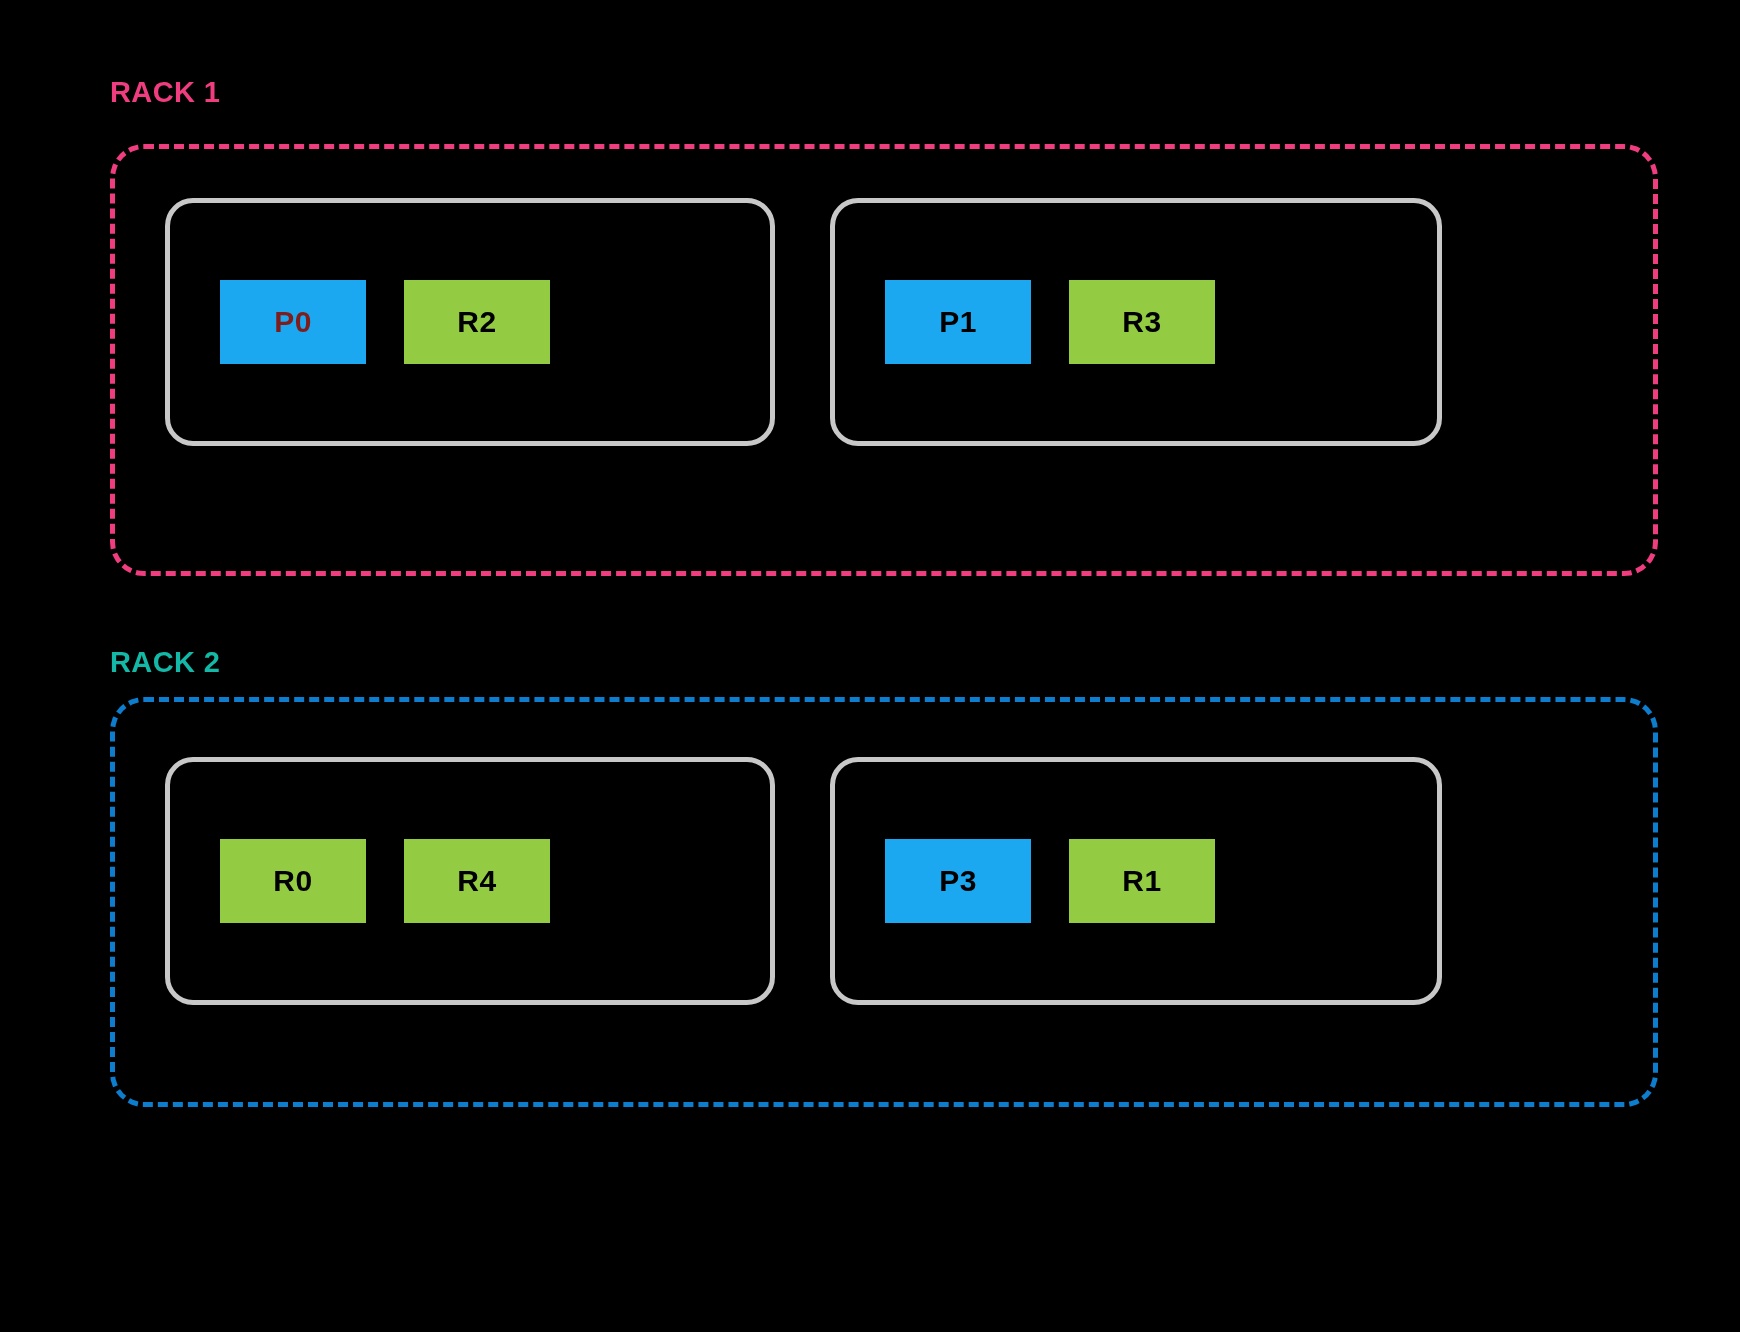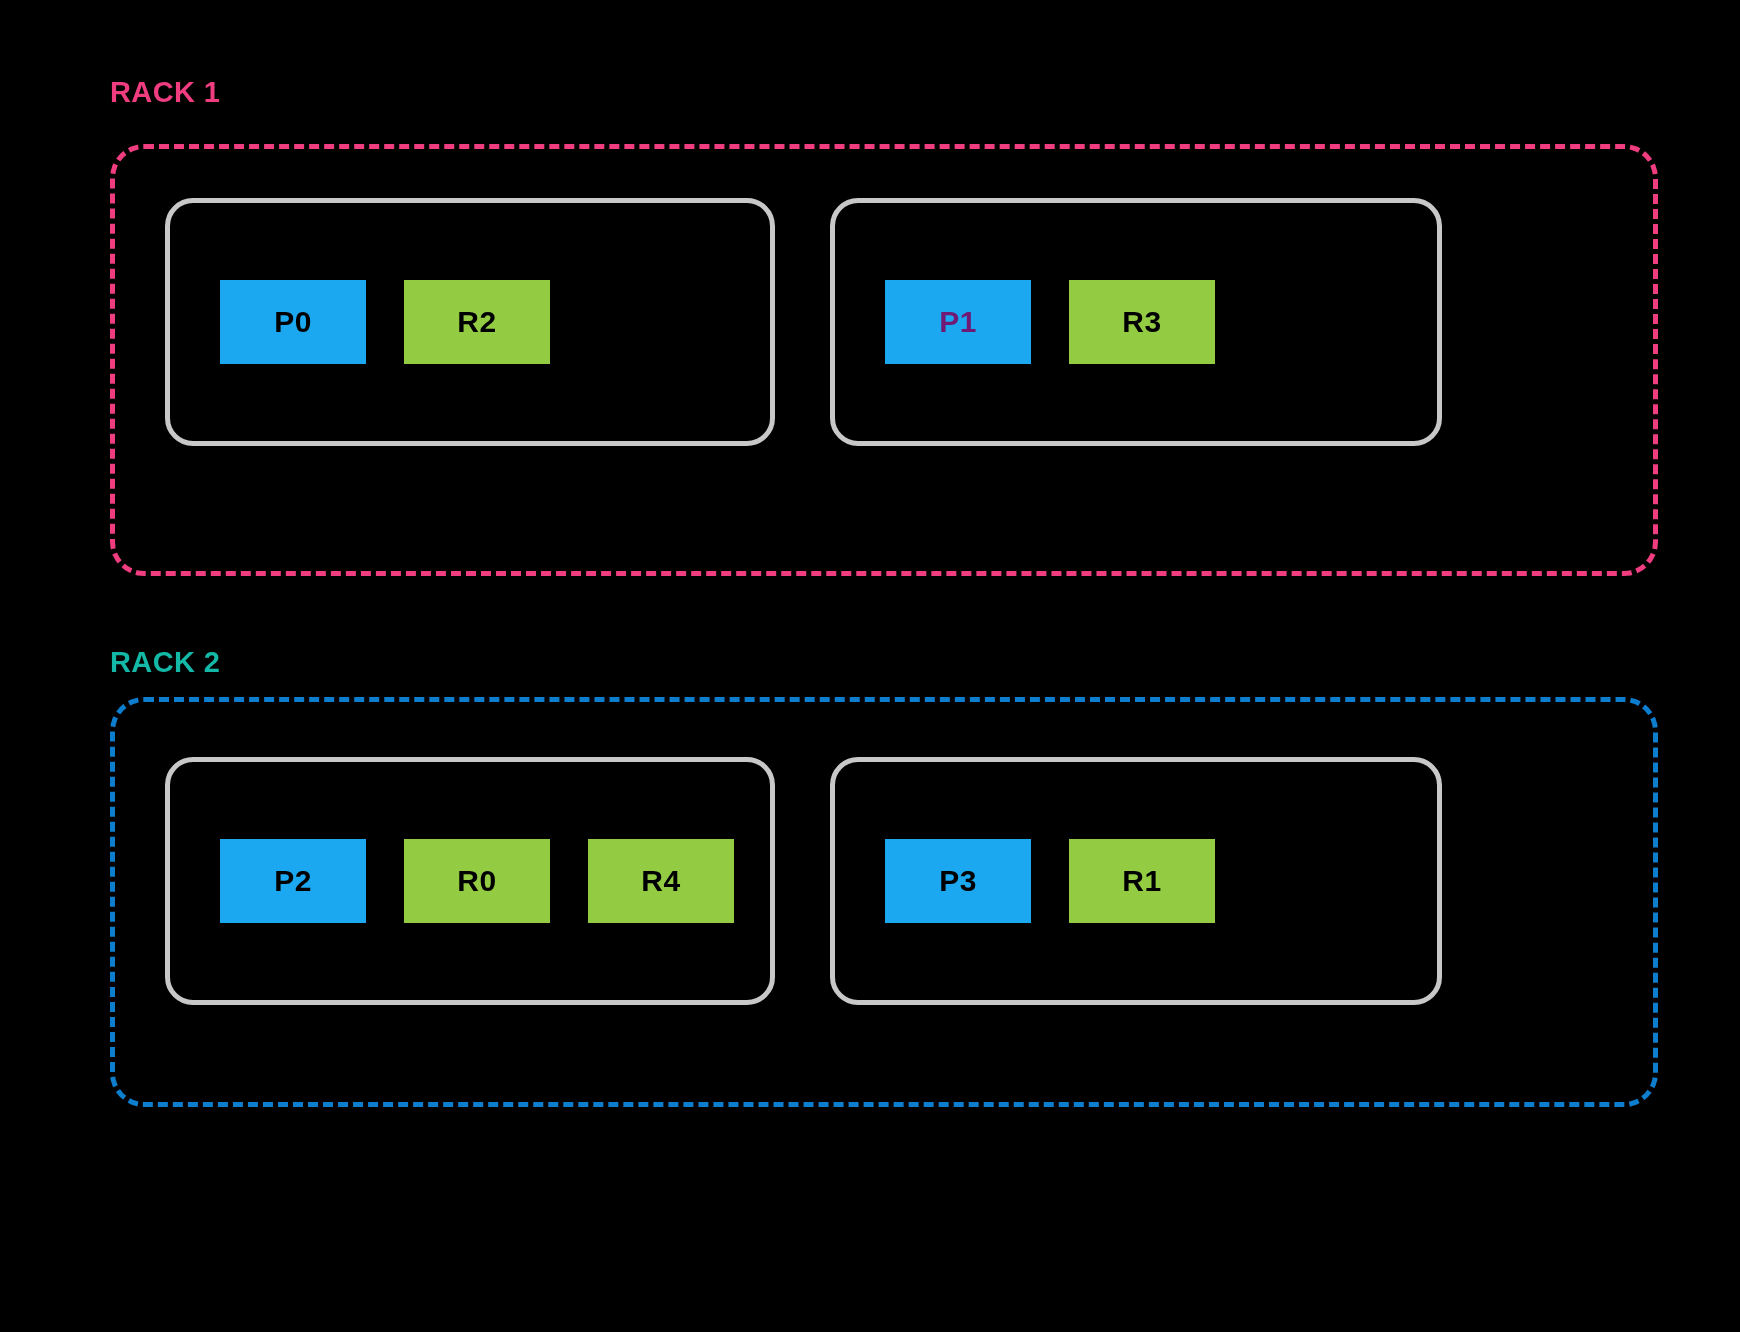--- a/index.html
+++ b/index.html
@@ -87,37 +87,36 @@
 </style>
 </head>
 <body>
 
 <div class="canvas" id="canvas" style="background: rgb(0, 0, 0);">
     <div class="rack-group" style="left: 0px; top: 0px;">
       <div class="rack-label" style="left: 110px; top: 78px; color: rgb(239, 61, 128);">RACK 1</div>
       <div class="rack-container" style="left: 110px; top: 144px; width: 1548px; height: 432px; border-color: rgb(239, 61, 128);"></div>
       <div class="node-box" style="left: 165px; top: 198px; width: 610px; height: 248px; border-color: rgb(200, 200, 200);">
         <div class="node-inner">
-          <div class="unit partition" style="background: rgb(27, 168, 240); color: #000000;">P0</div>
+          <div class="unit partition" style="background: rgb(27, 168, 240); color: #7f1d1d;">P0</div>
           <div class="unit replica" style="background: rgb(147, 204, 66); color: rgb(0, 0, 0);">R2</div>
         </div>
       </div>
       <div class="node-box" style="left: 830px; top: 198px; width: 612px; height: 248px; border-color: rgb(200, 200, 200);">
         <div class="node-inner">
-          <div class="unit partition" style="background: rgb(27, 168, 240); color: #701a75;">P1</div>
+          <div class="unit partition" style="background: rgb(27, 168, 240); color: #000000;">P1</div>
           <div class="unit replica" style="background: rgb(147, 204, 66); color: rgb(0, 0, 0);">R3</div>
         </div>
       </div>
     </div>
     <div class="rack-group" style="left: 0px; top: 0px;">
       <div class="rack-label" style="left: 110px; top: 632px; color: #14b8a6; margin-top: 16px;">RACK 2</div>
       <div class="rack-container" style="left: 110px; top: 697px; width: 1548px; height: 410px; border-color: rgb(13, 125, 206);"></div>
       <div class="node-box" style="left: 165px; top: 757px; width: 610px; height: 248px; border-color: rgb(200, 200, 200);">
         <div class="node-inner">
-          <div class="unit partition" style="background: rgb(27, 168, 240); color: rgb(0, 0, 0);">P2</div>
           <div class="unit replica" style="background: rgb(147, 204, 66); color: rgb(0, 0, 0); text-align: right;">R0</div>
           <div class="unit replica" style="background: rgb(147, 204, 66); color: rgb(0, 0, 0); text-align: right;">R4</div>
         </div>
       </div>
       <div class="node-box" style="left: 830px; top: 757px; width: 612px; height: 248px; border-color: rgb(200, 200, 200);">
         <div class="node-inner">
           <div class="unit partition" style="background: rgb(27, 168, 240); color: rgb(0, 0, 0);">P3</div>
           <div class="unit replica" style="background: rgb(147, 204, 66); color: rgb(0, 0, 0);">R1</div>
         </div>
       </div>

